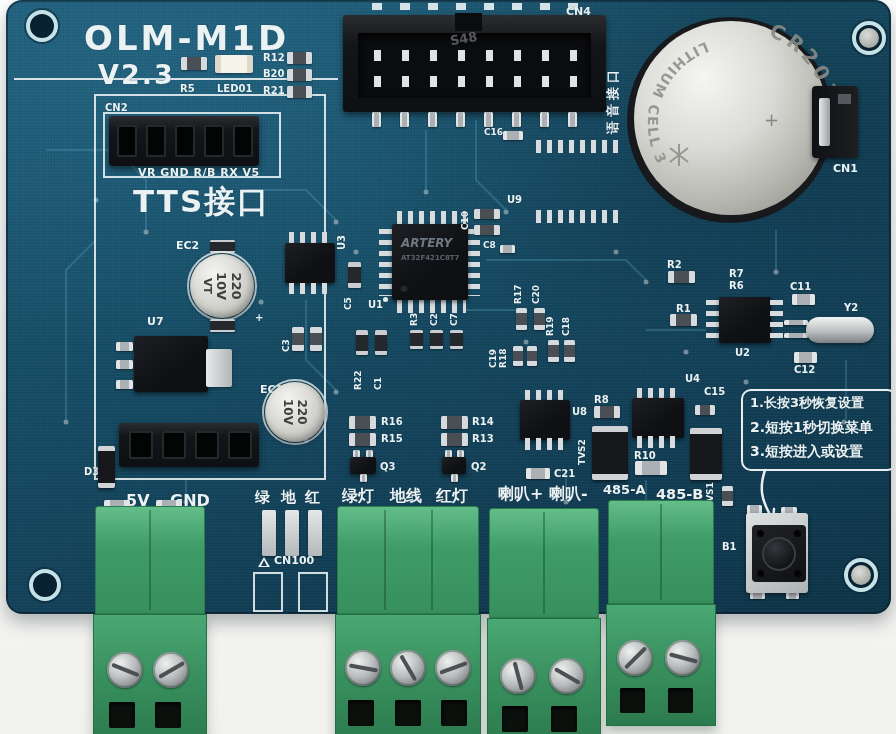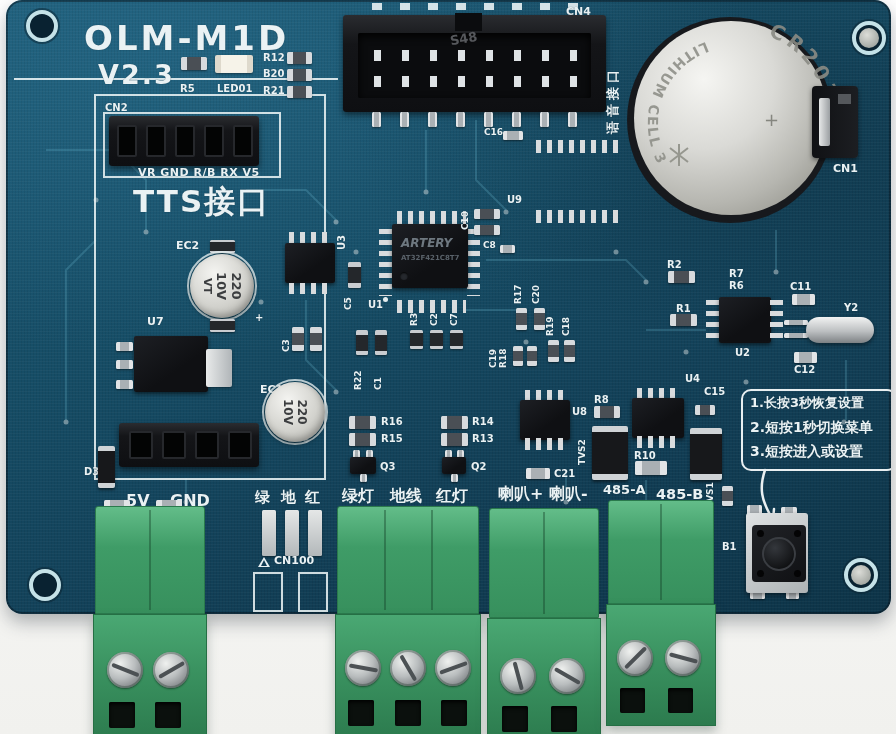--- a/index.html
+++ b/index.html
@@ -252,21 +252,21 @@
     <div class="silk f9 rotu" style="left:276px;top:352px">C3</div>
     <div class="smd v dark" style="left:350px;top:330px;width:12px;height:25px"></div>
     <div class="smd v dark" style="left:369px;top:330px;width:12px;height:25px"></div>
     <div class="silk f9 rotu" style="left:348px;top:390px">R22</div>
     <div class="silk f9 rotu" style="left:368px;top:390px">C1</div>
 
     <div class="pins-h" style="left:391px;top:211px;width:69px;height:13px"></div>
     <div class="pins-h" style="left:391px;top:300px;width:69px;height:13px"></div>
     <div class="pins-v" style="left:373px;top:229px;width:13px;height:67px"></div>
     <div class="pins-v" style="left:461px;top:229px;width:13px;height:67px"></div>
-    <div class="chip" style="left:386px;top:224px;width:76px;height:64px">
+    <div class="chip" style="left:386px;top:224px;width:76px;height:76px">
       <div class="silk" style="left:9px;top:13px;color:#6e7880;font-size:12px;font-style:italic;text-shadow:none">ARTERY</div>
       <div class="silk" style="left:9px;top:31px;color:#596169;font-size:7px;text-shadow:none">AT32F421C8T7</div>
       <div style="position:absolute;left:8px;bottom:8px;width:8px;height:8px;border-radius:50%;background:#26292e;box-shadow:inset 0 1px 2px #000"></div>
     </div>
     <div class="silk f10" style="left:362px;top:299px">U1</div>
     <div style="position:absolute;left:377px;top:297px;width:5px;height:5px;border-radius:50%;background:#e4edef"></div>
 
     <div class="silk f9 rotu" style="left:455px;top:230px">C10</div>
     <div class="smd" style="left:468px;top:209px;width:26px;height:10px"></div>
     <div class="smd" style="left:468px;top:225px;width:26px;height:10px"></div>

